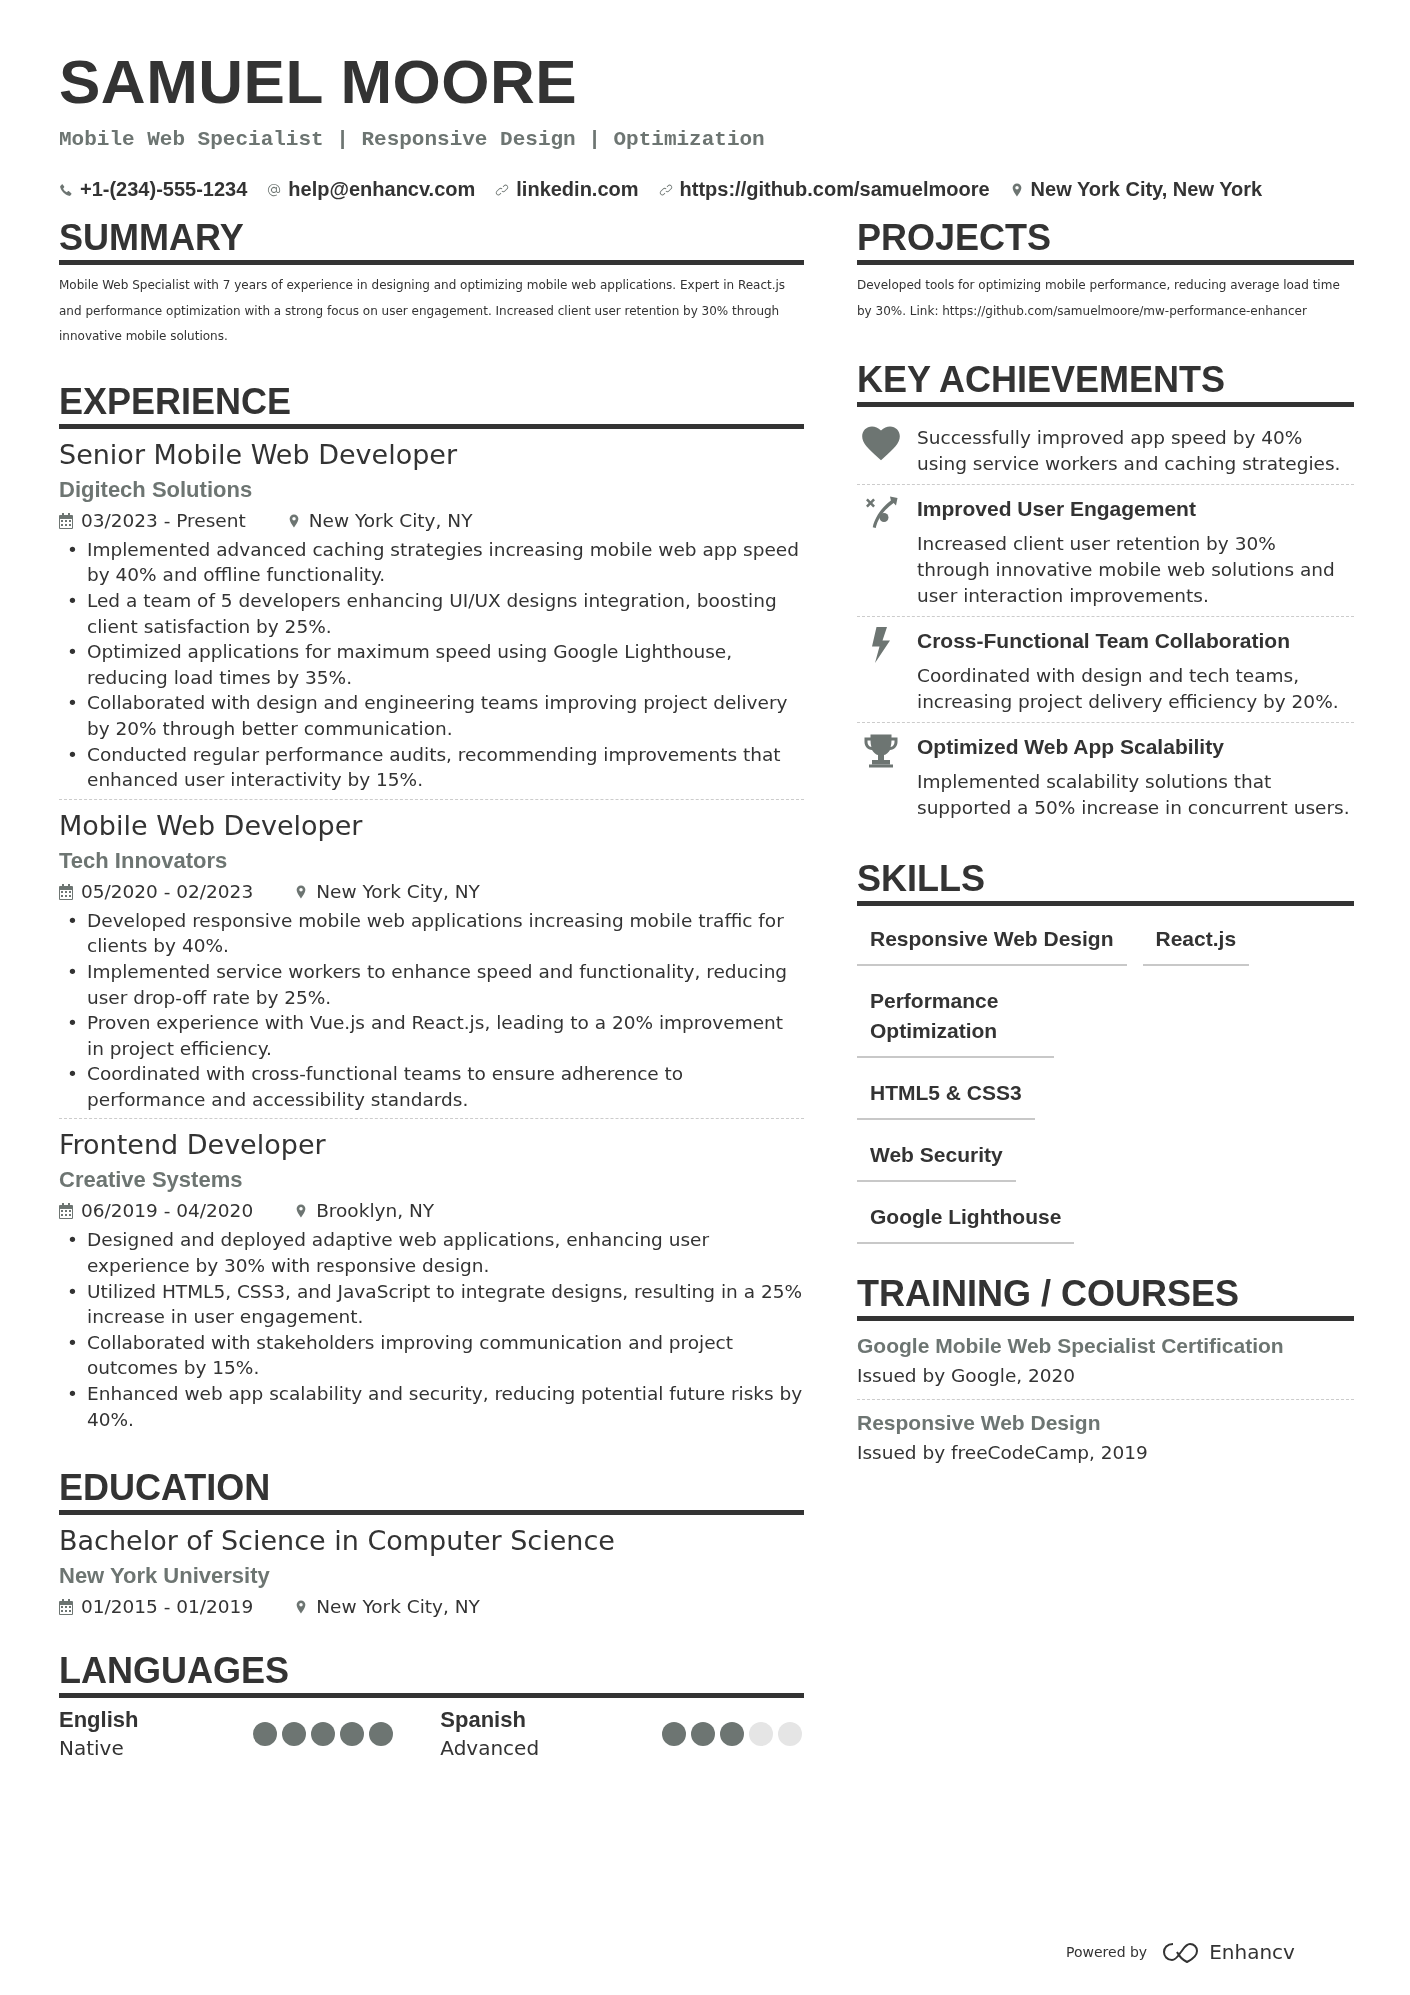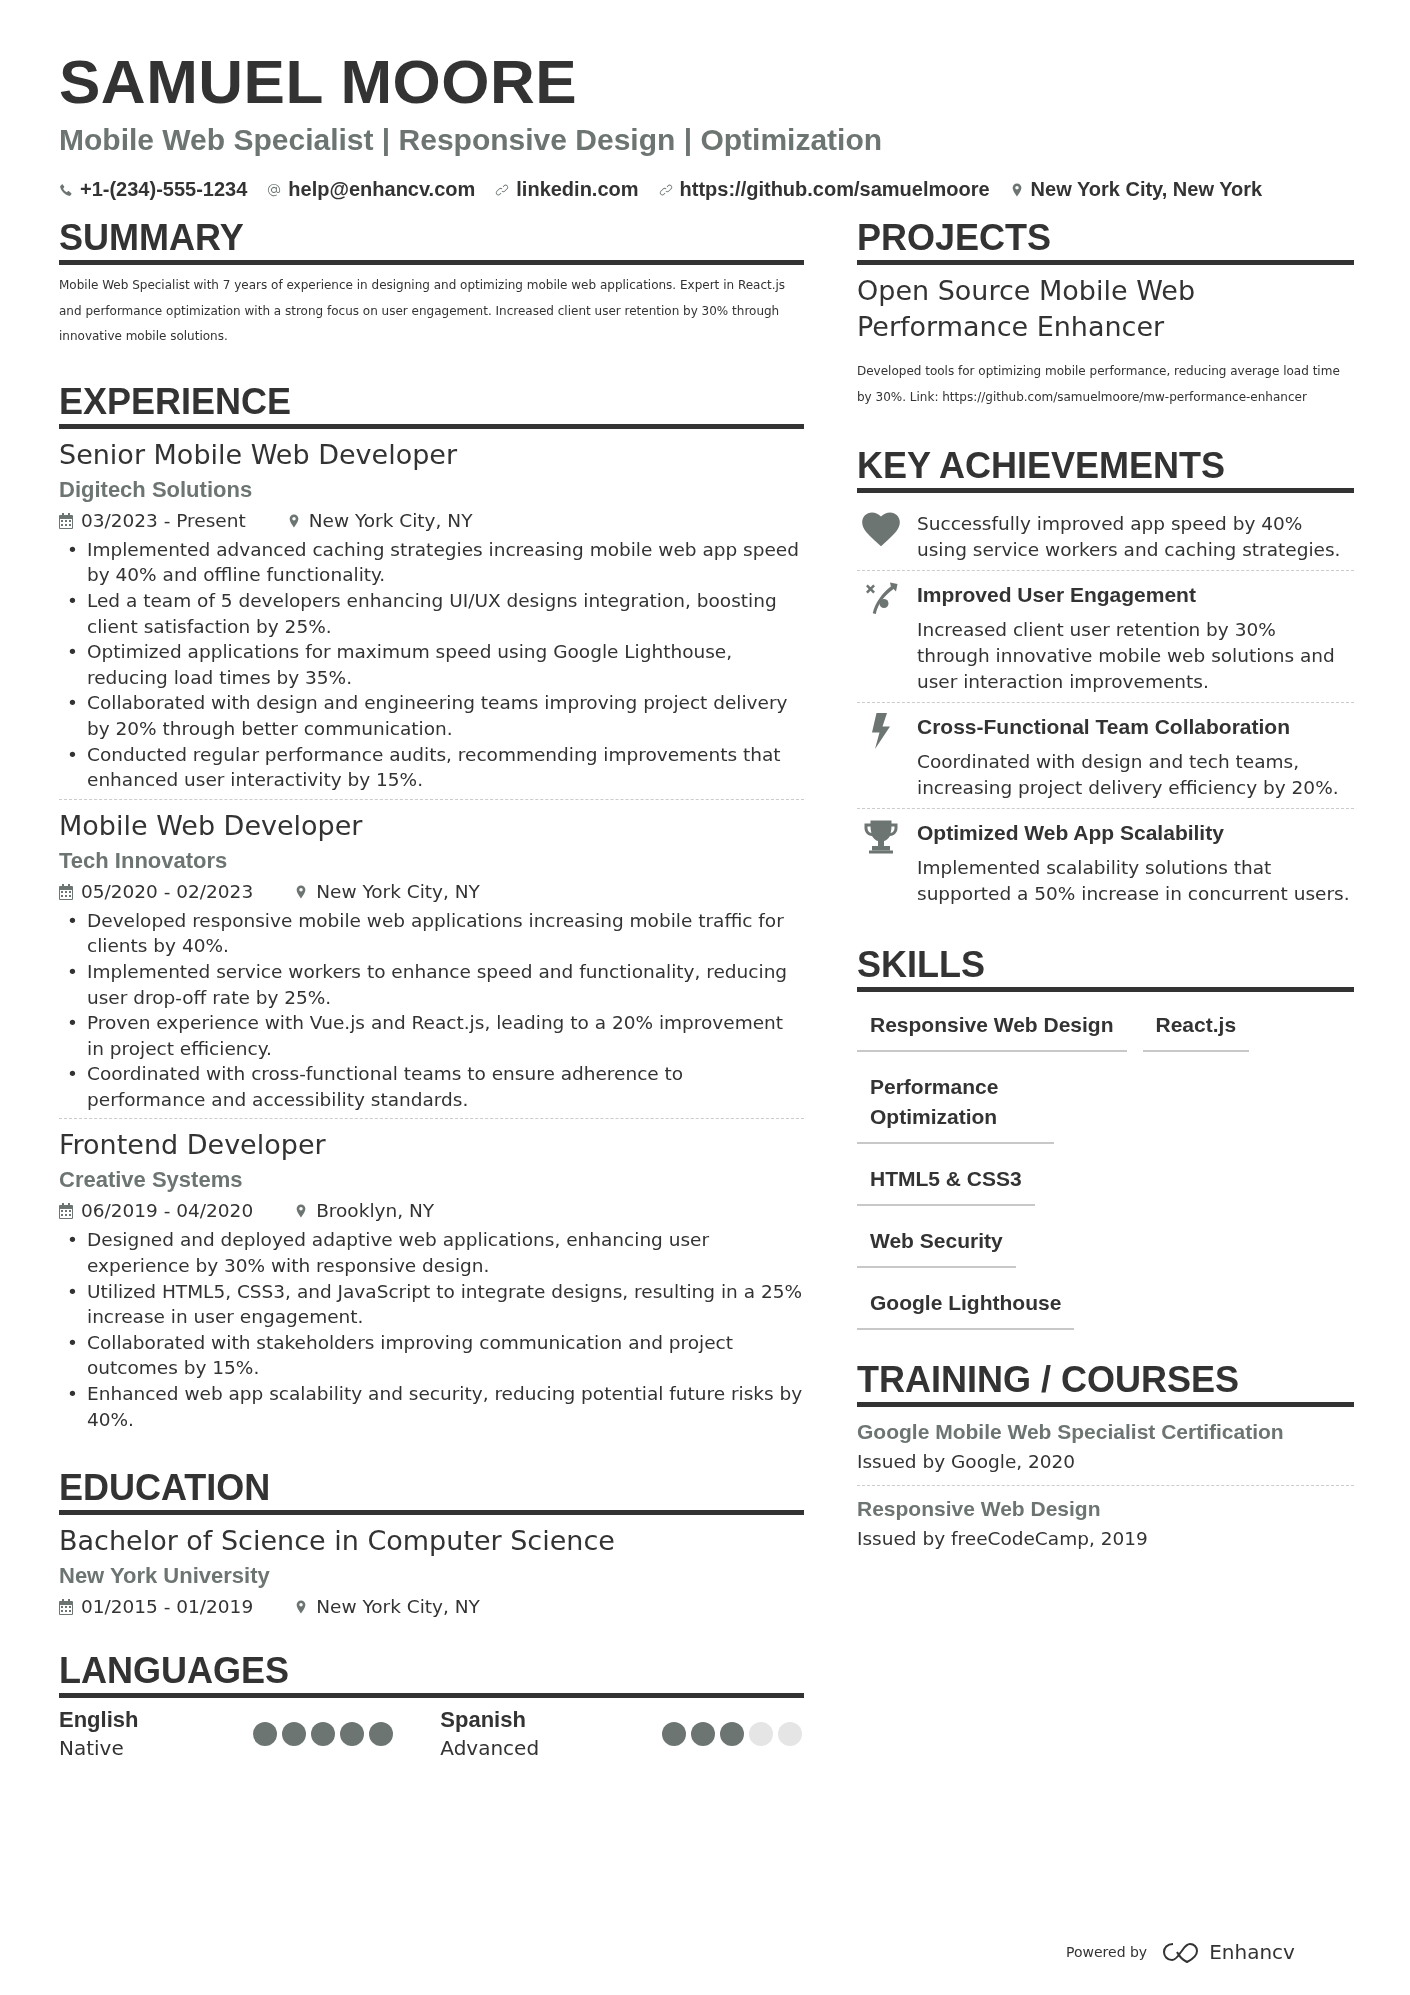--- a/index.html
+++ b/index.html
@@ -1,21 +1,21 @@
 <!DOCTYPE html>
 <html><head>
 <meta charset="utf-8">
 <style>
   * { box-sizing: border-box; margin: 0; padding: 0; }
   html, body { width: 1410px; height: 1995px; background: #ffffff; }
   body { position: relative; font-family: "DejaVu Sans", sans-serif; color: #333333; overflow: hidden; }
 
   .header { position: absolute; left: 59px; top: 46px; width: 1300px; }
   .name { font-family: "Liberation Sans", sans-serif; font-weight: 700; font-size: 62px; line-height: 72px; color: #333333; letter-spacing: 0.5px; }
-  .subtitle { font-family: Liberation Sans, sans-serif; font-weight: 700; font-size: 30px; line-height: 40px; color: #6d7572; margin-top: 2px; }
+  .subtitle { font-family: Liberation Mono, monospace; font-weight: 700; font-size: 21px; line-height: 40px; color: #6d7572; margin-top: 2px; }
   .contacts { display: flex; align-items: center; gap: 20px; margin-top: 18px; font-family: "Liberation Sans", sans-serif; font-weight: 700; font-size: 20px; color: #333333; }
   .contact { display: flex; align-items: center; gap: 7px; }
   .contact svg { width: 14px; height: 16px; fill: #6d7572; }
 
   .col { position: absolute; top: 218px; }
   .col-left { left: 59px; width: 745px; }
   .col-right { left: 857px; width: 497px; }
 
   .section { margin-bottom: 30px; }
   .section-title { font-family: "Liberation Sans", sans-serif; font-weight: 700; font-size: 36px; line-height: 40px; color: #333333; padding-bottom: 2px; border-bottom: 5px solid #333333; margin-bottom: 8px; }
@@ -244,21 +244,20 @@
       </div>
     </div>
   </div>
 </div>
 
 <div class="col col-right">
 
   <div class="section">
     <div class="section-title">PROJECTS</div>
     <div class="project">
-      <div class="project-title">Open Source Mobile Web Performance Enhancer</div>
       <div class="body-text">Developed tools for optimizing mobile performance, reducing average load time by 30%. Link: https://github.com/samuelmoore/mw-performance-enhancer</div>
     </div>
   </div>
 
   <div class="section">
     <div class="section-title">KEY ACHIEVEMENTS</div>
 
     <div class="ach">
       <div class="ach-icon">
         <svg viewBox="0 0 24 22">

